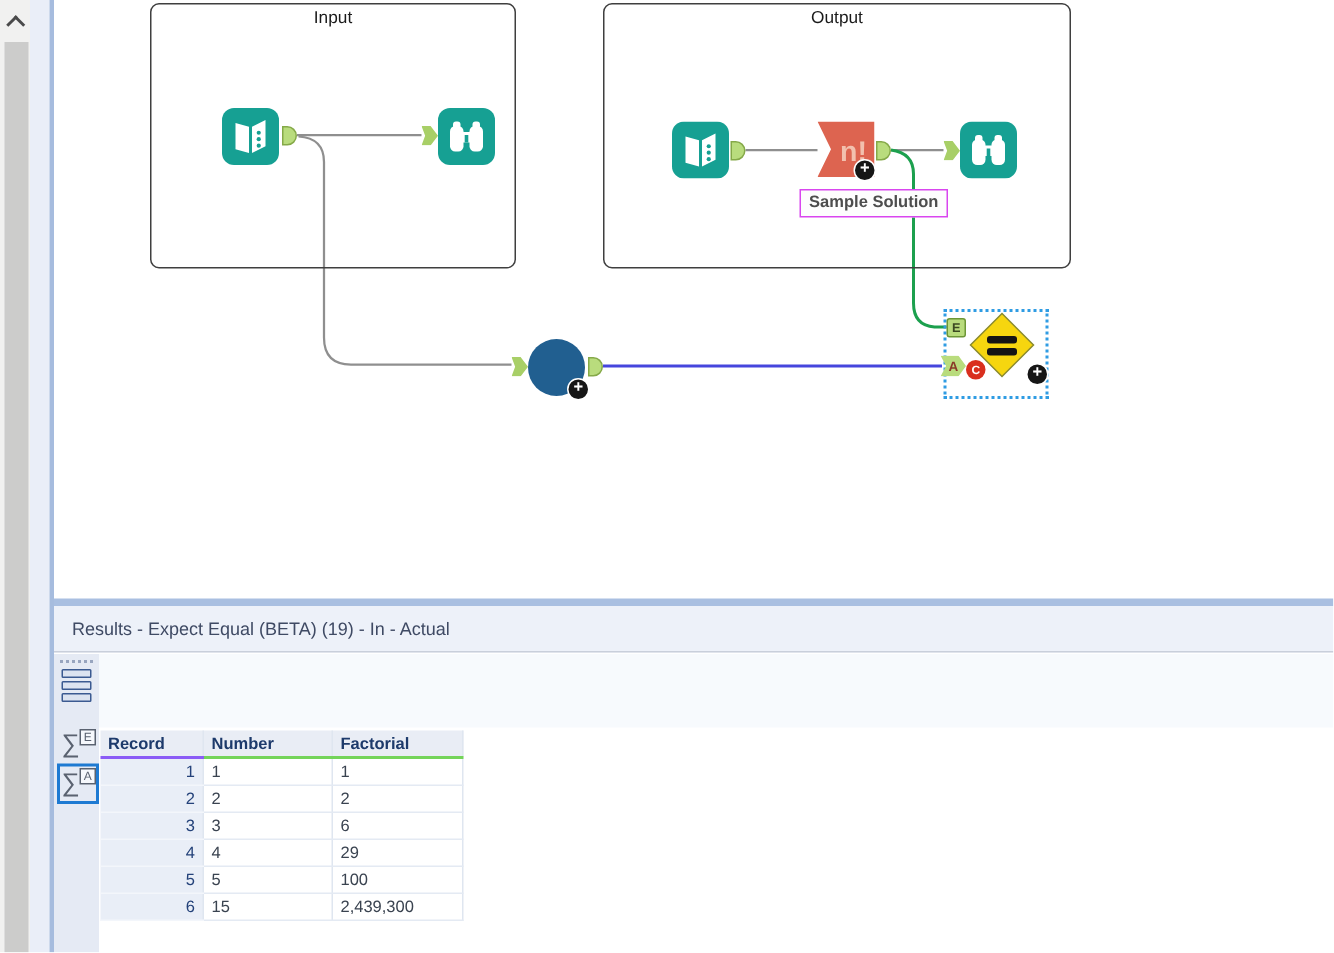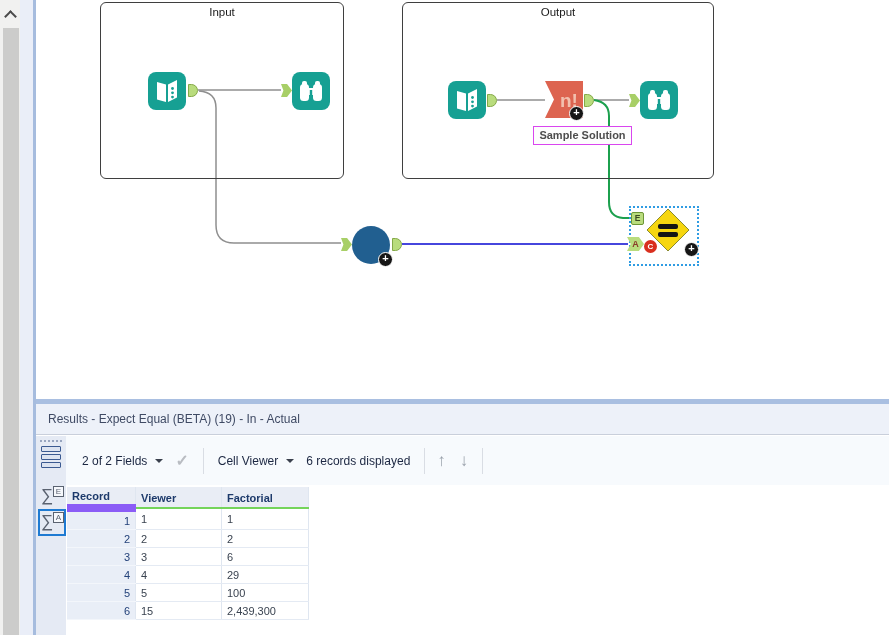--- a/index.html
+++ b/index.html
@@ -71,21 +71,21 @@
   .caret{width:0;height:0;border-left:4px solid transparent;border-right:4px solid transparent;
          border-top:4px solid #3a404d;margin-left:8px;}
   .tb-check{font-size:16px;font-weight:bold;color:#b9bcc2;margin-left:12px;}
   .tb-sep{width:1px;height:26px;background:#d9dde4;margin-left:14px;}
   .tb-arrow{font-size:17px;color:#9aa1ab;margin-left:14px;}
 
   .res-table{position:absolute;left:31px;top:88px;border-collapse:collapse;font-size:11px;}
   .res-table th{background:#e9edf5;font-weight:bold;color:#1d3a6b;text-align:left;
                 padding:2px 5px 1px 5px;height:14px;border-bottom:2px solid #74d45a;
                 border-right:1px solid #dfe6f0;}
-  .res-table th.rec-h{border-bottom:8px solid #8b5cf6;margin-top:13px;}
+  .res-table th.rec-h{border-bottom:2px solid #8b5cf6;margin-top:13px;}
   .res-table td{height:17px;padding:0 5px;border-bottom:1px solid #e4eaf3;
                 border-right:1px solid #dfe6f0;color:#3a4350;background:#fff;}
   .res-table td.rec{background:#e9eef7;color:#24427a;text-align:right;border-bottom:1px solid #f3f6fb;}
   .col-record{width:58px;} .col-number{width:75px;} .col-factorial{width:76px;}
 </style>
 </head>
 <body>
 
 <div class="root">
 
@@ -207,39 +207,26 @@
 
     <div class="sigma-tab" style="top:85px;">
       <span class="sigma-glyph">∑</span>
       <span class="sigma-letter">E</span>
     </div>
     <div class="sigma-tab selected" style="top:111px;">
       <span class="sigma-glyph">∑</span>
       <span class="sigma-letter">A</span>
     </div>
 
-    <div class="tb-row">
-      <span class="tb-text" style="margin-left:16px;">2 of 2 Fields</span>
-      <span class="caret"></span>
-      <span class="tb-check">✓</span>
-      <span class="tb-sep"></span>
-      <span class="tb-text" style="margin-left:14px;">Cell Viewer</span>
-      <span class="caret"></span>
-      <span class="tb-text" style="margin-left:12px;">6 records displayed</span>
-      <span class="tb-sep"></span>
-      <span class="tb-arrow" style="margin-left:12px;">↑</span>
-      <span class="tb-arrow">↓</span>
-      <span class="tb-sep"></span>
-    </div>
 
     <table class="res-table">
       <thead>
         <tr>
           <th class="rec-h col-record">Record</th>
-          <th class="col-number">Viewer</th>
+          <th class="col-number">Number</th>
           <th class="col-factorial">Factorial</th>
         </tr>
       </thead>
       <tbody>
           <tr>
             <td class="rec">1</td>
             <td class="">1</td>
             <td class="">1</td>
           </tr>
           <tr>

